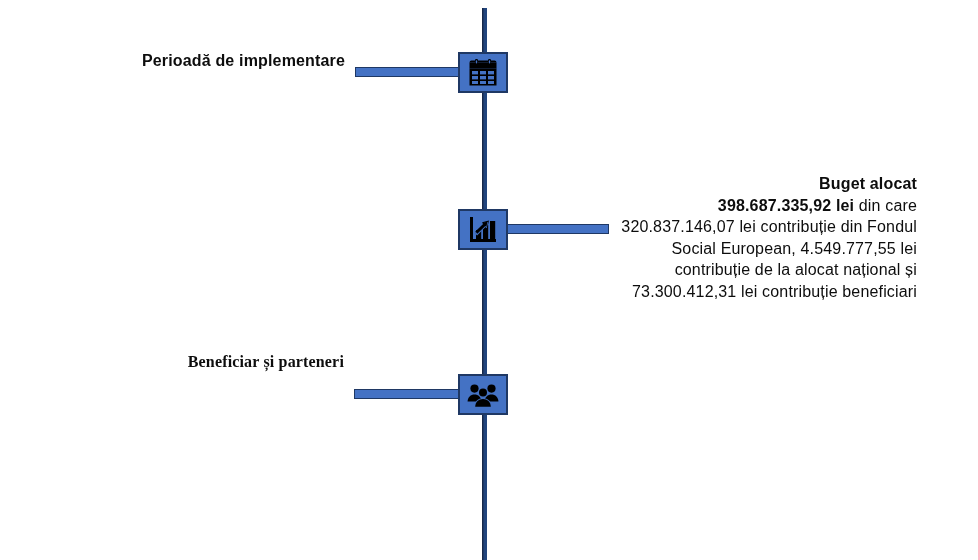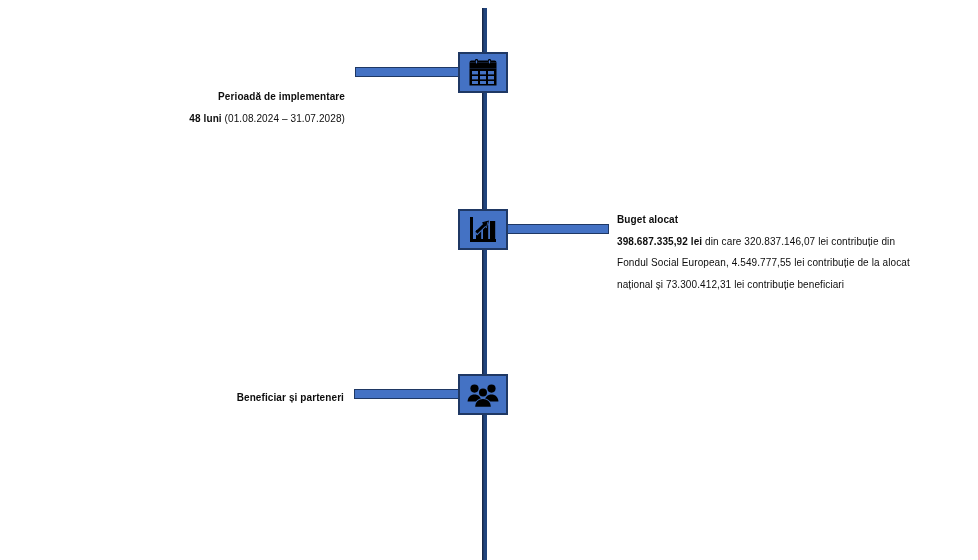--- a/index.html
+++ b/index.html
@@ -60,38 +60,37 @@
     box-sizing: border-box;
     display: flex;
     align-items: center;
     justify-content: center;
   }
   .icon-box svg { display: block; }
 
   
   .text-block {
     position: absolute;
-    font-size: 10px;
+    font-size: 16px;
     line-height: 21.5px;
     color: #0d0d0d;
     letter-spacing: 0.01em;
-    margin-top: 36px;
   }
   .text-block .hd {
     font-weight: bold;
     display: block;
   }
   .text-block .bd { display: block; }
   .b { font-weight: bold; }
   .align-right { text-align: right; }
-  .align-left  { text-align: left; }
+  .align-left  { text-align: right; }
 
   #block-period      { left: 60px;  top: 50px;  width: 285px; }
   #block-budget      { left: 617px; top: 173px; width: 300px; }
-  #block-beneficiary { left: 72px;  top: 351px; width: 272px; }
+  #block-beneficiary { left: 72px;  top: 351px; width: 272px; font-family: Liberation Serif, serif; }
 </style>
 </head>
 <body>
 
 <div id="stage">
 
   <div class="spine">
     <div class="spine-inner"></div>
   </div>
 
@@ -120,21 +119,20 @@
         <rect x="20" y="17" width="6" height="3.4"></rect>
         <rect x="4" y="22" width="6" height="3"></rect>
         <rect x="12" y="22" width="6" height="3"></rect>
         <rect x="20" y="22" width="6" height="3"></rect>
       </g>
     </svg>
   </div>
 
   <div id="block-period" class="text-block align-right">
     <span class="hd">Perioadă de implementare</span>
-    <span class="bd"><span class="b">48 luni</span><span> (01.08.2024 – 31.07.2028)</span></span>
   </div>
 
   <div class="connector" style="left:505px; top:224px; width:104px;"></div>
 
   <div class="icon-box" style="left:458px; top:209px;">
     <svg width="30" height="28" viewBox="0 0 30 28" aria-hidden="true">
 
       <path d="M2 1 h3 v22 h23 v3 h-26 z" fill="#000"></path>
 
       <rect x="8" y="14" width="5.2" height="9" fill="#000"></rect>

